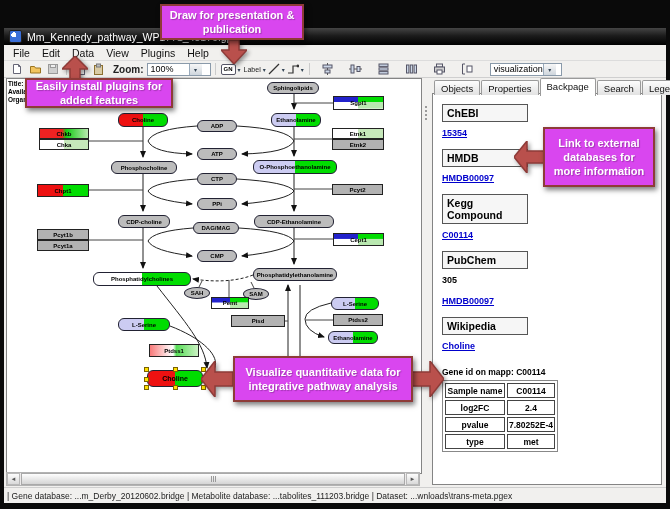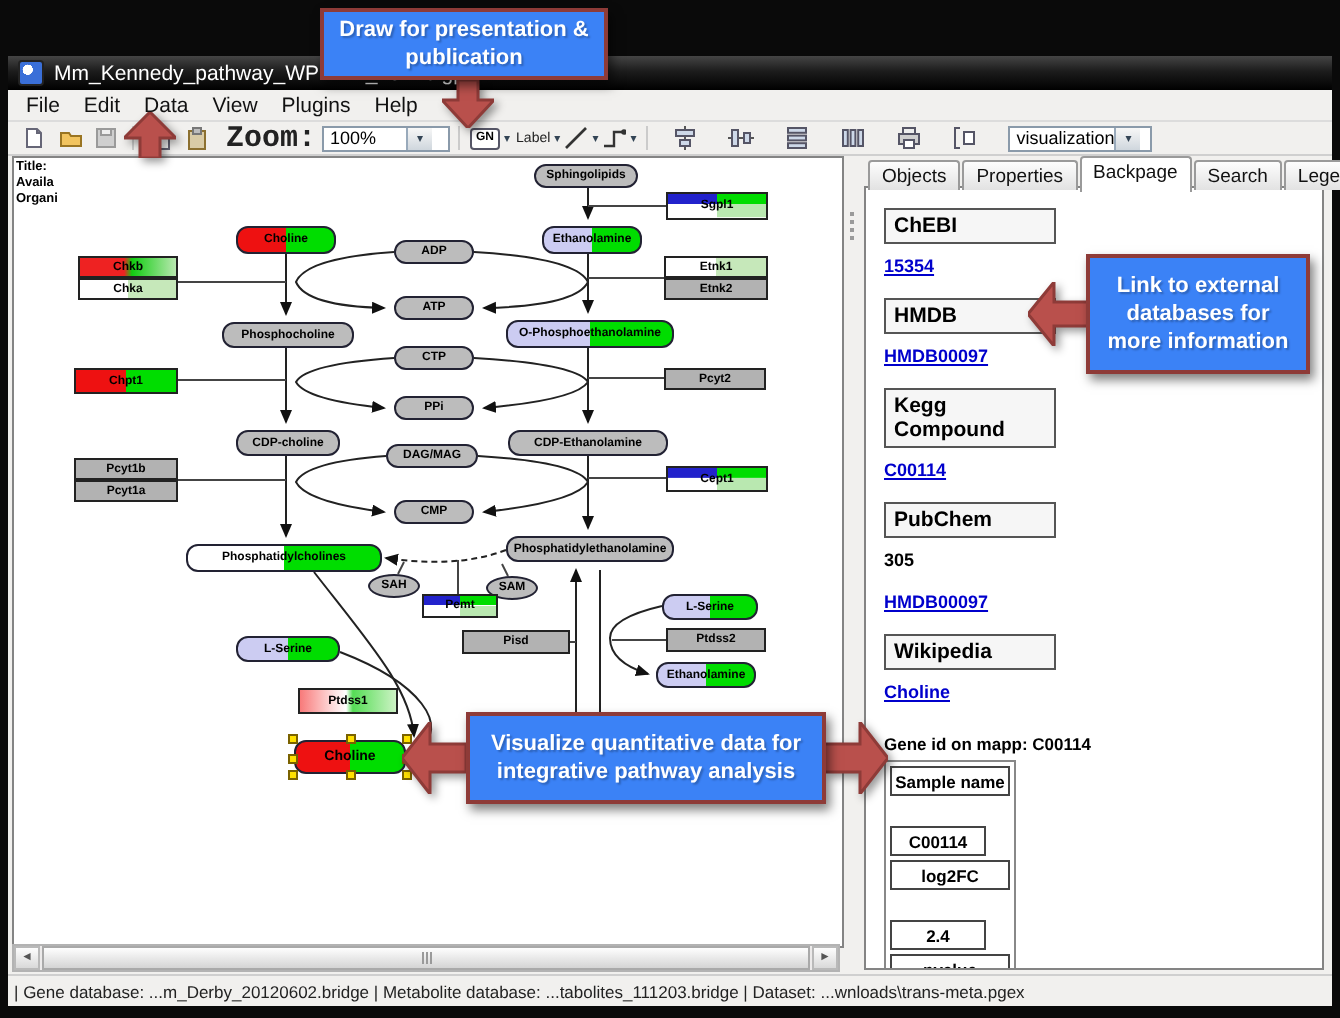--- a/index.html
+++ b/index.html
@@ -16,21 +16,21 @@
             background:radial-gradient(circle at 35% 35%,#fff 0 25%,#3a6fd8 26% 100%);
             border:1px solid #222;}
   #titlebar .t{color:#fff;font-size:10.5px;white-space:nowrap;overflow:hidden;}
   #menubar{position:absolute;left:0;top:17px;width:662px;height:16px;background:#f1f0ee;
            border-bottom:1px solid #dcdcdc;display:flex;align-items:center;box-sizing:border-box;padding-left:3px;}
   .menu-item{font-size:10.5px;color:#111;padding:1px 6px;cursor:default;}
   #toolbar{position:absolute;left:0;top:33px;width:662px;height:17px;background:#f1f0ee;
            border-bottom:1px solid #cfcfcf;display:flex;align-items:center;box-sizing:border-box;padding-left:4px;}
   .tbtn{display:flex;align-items:center;justify-content:center;height:15px;min-width:16px;margin:0 1px;}
   .sep{width:1px;height:12px;background:#cbcbcb;margin:0 4px;}
-  .zoom-label{font-size:15px;font-weight:bold;color:#222;margin:0 3px 0 6px;font-family:Liberation Mono, monospace;}
+  .zoom-label{font-size:10px;font-weight:bold;color:#222;margin:0 3px 0 6px;}
   .combo{display:flex;align-items:center;border:1px solid #8a9aaa;background:#fff;height:13px;
          font-size:9px;padding:0 0 0 3px;box-sizing:border-box;}
   .combo .val{min-width:38px;}
   .arrow-btn{width:12px;height:11px;background:linear-gradient(#f7f7f7,#cfd6dd);border-left:1px solid #9ab;
              font-size:6px;display:flex;align-items:center;justify-content:center;color:#345;}
   .mini-box{border:1px solid #556;background:#fff;font-size:6px;font-weight:bold;padding:0 2px;height:9px;
             display:flex;align-items:center;border-radius:2px;}
   .mini-label{font-size:7px;color:#222;margin-left:1px;}
   .chev{font-size:6px;color:#345;margin-left:2px;}
   .icon-svg{display:block;}
@@ -83,33 +83,33 @@
   #panel-body{position:absolute;left:0;top:15px;width:230px;height:392px;background:#fff;
               border:1px solid #848484;box-sizing:border-box;overflow:hidden;padding:10px 12px 0 9px;}
   .section{margin-bottom:11px;}
   .section-header{width:76px;border:1px solid #555;background:#f6f6f6;font-size:10.5px;font-weight:bold;
                   color:#000;padding:2px 4px;margin-bottom:6px;}
   .section-value{font-size:9px;font-weight:bold;margin-bottom:4px;}
   .section-value.link{color:#0000cc;text-decoration:underline;cursor:pointer;}
   #exp-title{font-size:11.5px;font-weight:bold;margin:4px 0 0 -3px;}
   #mapp-label{font-size:8.5px;font-weight:bold;margin:16px 0 3px 0;}
   #exp-table{display:inline-block;border:1px solid #888;padding:2px;background:#fff;}
-  .exp-row{display:flex;gap:15px;margin-bottom:2px;flex-direction:column;}
+  .exp-row{display:flex;gap:2px;margin-bottom:2px;}
   .exp-row:last-child{margin-bottom:0;}
   .exp-cell{border:1px solid #444;background:#fff;font-size:8.5px;font-weight:bold;text-align:center;
             display:flex;align-items:center;justify-content:center;height:13px;}
   .exp-cell.c0{width:58px;}
   .exp-cell.c1{width:46px;}
 
   #statusbar{position:absolute;left:0;top:459px;width:662px;height:16px;background:#f1f0ee;
              border-top:1px solid #cfcfcf;display:flex;align-items:center;box-sizing:border-box;}
   #statusbar span{font-size:8.5px;color:#222;padding-left:3px;white-space:nowrap;}
 
   
-  .callout{position:absolute;background:#3b82f6;border:2px solid #8e3b38;color:#fff;font-weight:bold;
+  .callout{position:absolute;background:#d946ef;border:2px solid #8e3b38;color:#fff;font-weight:bold;
            font-size:11px;line-height:1.3;text-align:center;display:flex;align-items:center;justify-content:flex-end;
            padding:2px 5px;box-sizing:border-box;box-shadow:2px 3px 5px rgba(0,0,0,.5);z-index:50;
            text-shadow:1px 1px 1px rgba(0,0,0,.25);}
   .callout-arrow{position:absolute;z-index:49;filter:drop-shadow(2px 2px 2px rgba(0,0,0,.4));}
   #share-callout{position:absolute;left:25px;top:424px;width:278px;height:38px;background:#fff;
                  border:2px solid #cc4444;color:#cc2222;font-weight:bold;font-style:italic;font-size:20px;
                  display:flex;align-items:center;justify-content:center;z-index:40;box-sizing:border-box;
                  text-shadow:1px 1px 1px rgba(120,0,0,.25);}
 </style>
 </head>
@@ -408,20 +408,23 @@
     </div>
   </div>
 
   <div class="callout" style="left:160px;top:4px;width:144px;height:36px;">
     <span>Draw for presentation &amp; publication</span>
   </div>
   <svg class="callout-arrow" style="left:221px;top:40px;" width="26" height="24">
     <polygon points="8,0 18,0 18,10 26,10 13,24 0,10 8,10" fill="#b9504c" stroke="#8e3b38" stroke-width="1.5"></polygon>
   </svg>
 
+  <div class="callout" style="left:25px;top:78px;width:148px;height:30px;">
+    <span>Easily install plugins for added features</span>
+  </div>
   <svg class="callout-arrow" style="left:62px;top:56px;" width="26" height="23">
     <polygon points="13,0 26,13 18,13 18,23 8,23 8,13 0,13" fill="#b9504c" stroke="#8e3b38" stroke-width="1.5"></polygon>
   </svg>
 
   <div class="callout" style="left:543px;top:127px;width:112px;height:60px;">
     <span>Link  to external databases  for more information</span>
   </div>
   <svg class="callout-arrow" style="left:514px;top:141px;" width="30" height="32">
     <polygon points="30,10 13,10 13,0 0,16 13,32 13,22 30,22" fill="#b9504c" stroke="#8e3b38" stroke-width="1.5"></polygon>
   </svg>

